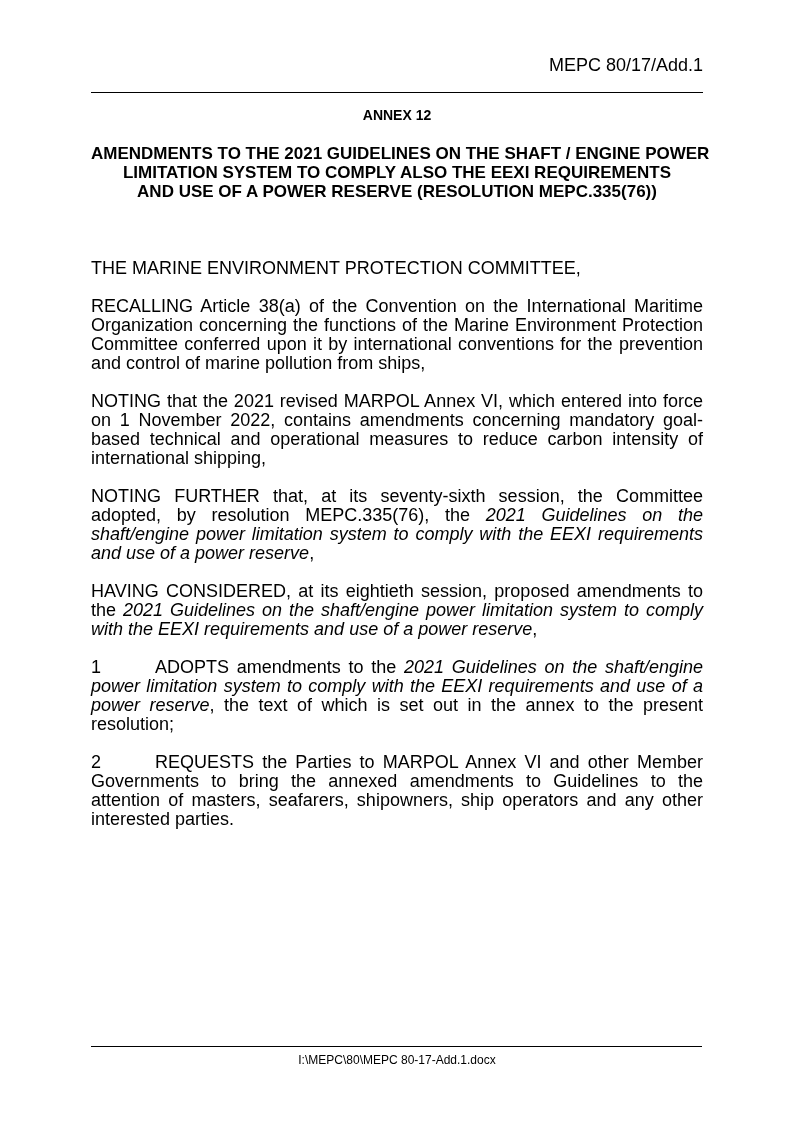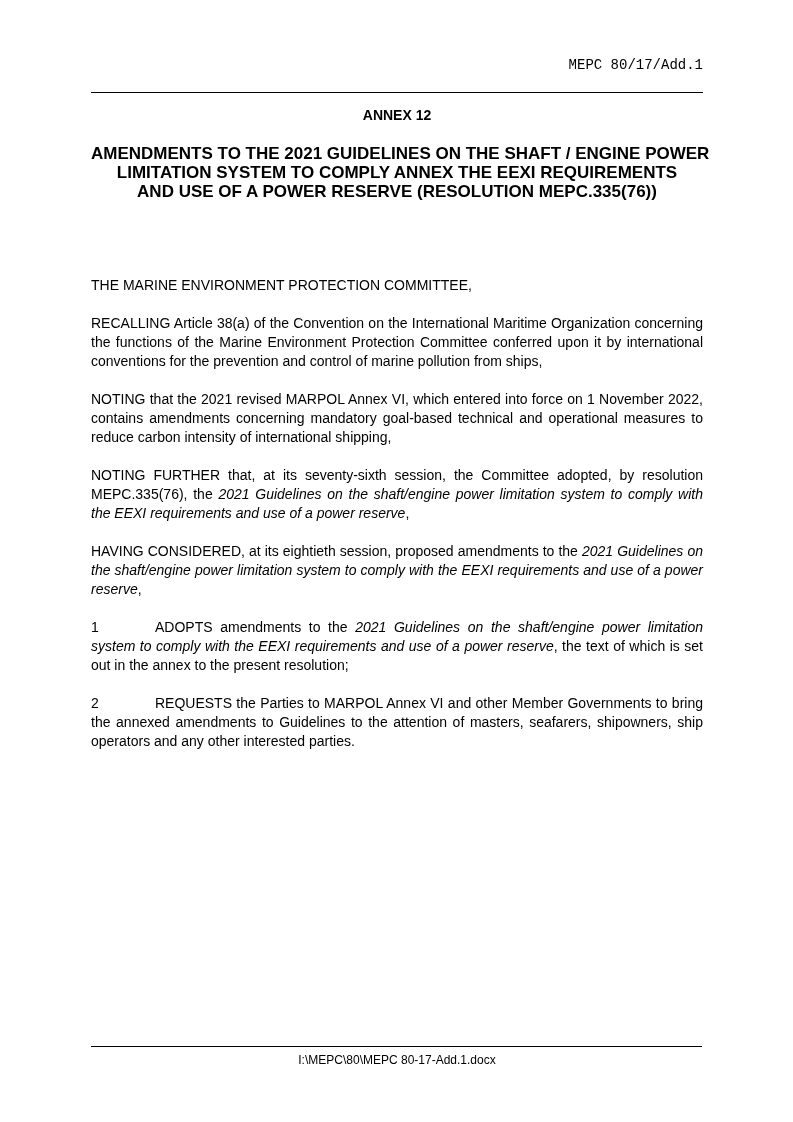--- a/index.html
+++ b/index.html
@@ -22,24 +22,23 @@
 
   
   .page-header {
     position: absolute;
     left: 91px;
     top: 56px;
     width: 612px;
     text-align: right;
   }
   .page-header .hline {
-    font-size: 14px;
+    font-size: 18px;
     line-height: 18px;
     white-space: pre;
-    font-family: Liberation Mono, monospace;
   }
   .header-rule {
     position: absolute;
     left: 91px;
     top: 92px;
     width: 612px;
     height: 0;
     border-top: 1.4px solid #000000;
   }
 
@@ -70,22 +69,22 @@
   .subject-block div { white-space: pre; }
 
   
   .body-block {
     position: absolute;
     left: 91px;
     top: 259px;
     width: 612px;
   }
   p.para {
-    margin: 17px 0 19px 0;
-    font-size: 14px;
+    margin: 0 0 19px 0;
+    font-size: 18px;
     line-height: 19px;
     text-align: justify;
     text-justify: inter-word;
   }
   p.para:last-child { margin-bottom: 0; }
   p.para.nojust { text-align: left; }
   .it { font-style: italic; }
   .numtab {
     display: inline-block;
     width: 64px;
@@ -120,21 +119,21 @@
     <div class="hline">MEPC 80/17/Add.1</div>
   </div>
   <div class="header-rule"></div>
 
   <div class="title-block">
     <div class="annex-title">ANNEX 12</div>
     <div class="res-block">
     </div>
     <div class="subject-block">
       <div>AMENDMENTS TO THE 2021 GUIDELINES ON THE SHAFT / ENGINE POWER</div>
-      <div>LIMITATION SYSTEM TO COMPLY ANNEX THE EEXI REQUIREMENTS</div>
+      <div>LIMITATION SYSTEM TO COMPLY ALSO THE EEXI REQUIREMENTS</div>
       <div>AND USE OF A POWER RESERVE (RESOLUTION MEPC.335(76))</div>
     </div>
   </div>
 
   <div class="body-block">
 
     <p class="para nojust">THE MARINE ENVIRONMENT PROTECTION COMMITTEE,</p>
 
     <p class="para">RECALLING Article 38(a) of the Convention on the International Maritime Organization concerning the functions of the Marine Environment Protection Committee conferred upon it by international conventions for the prevention and control of marine pollution from ships,</p>
 

